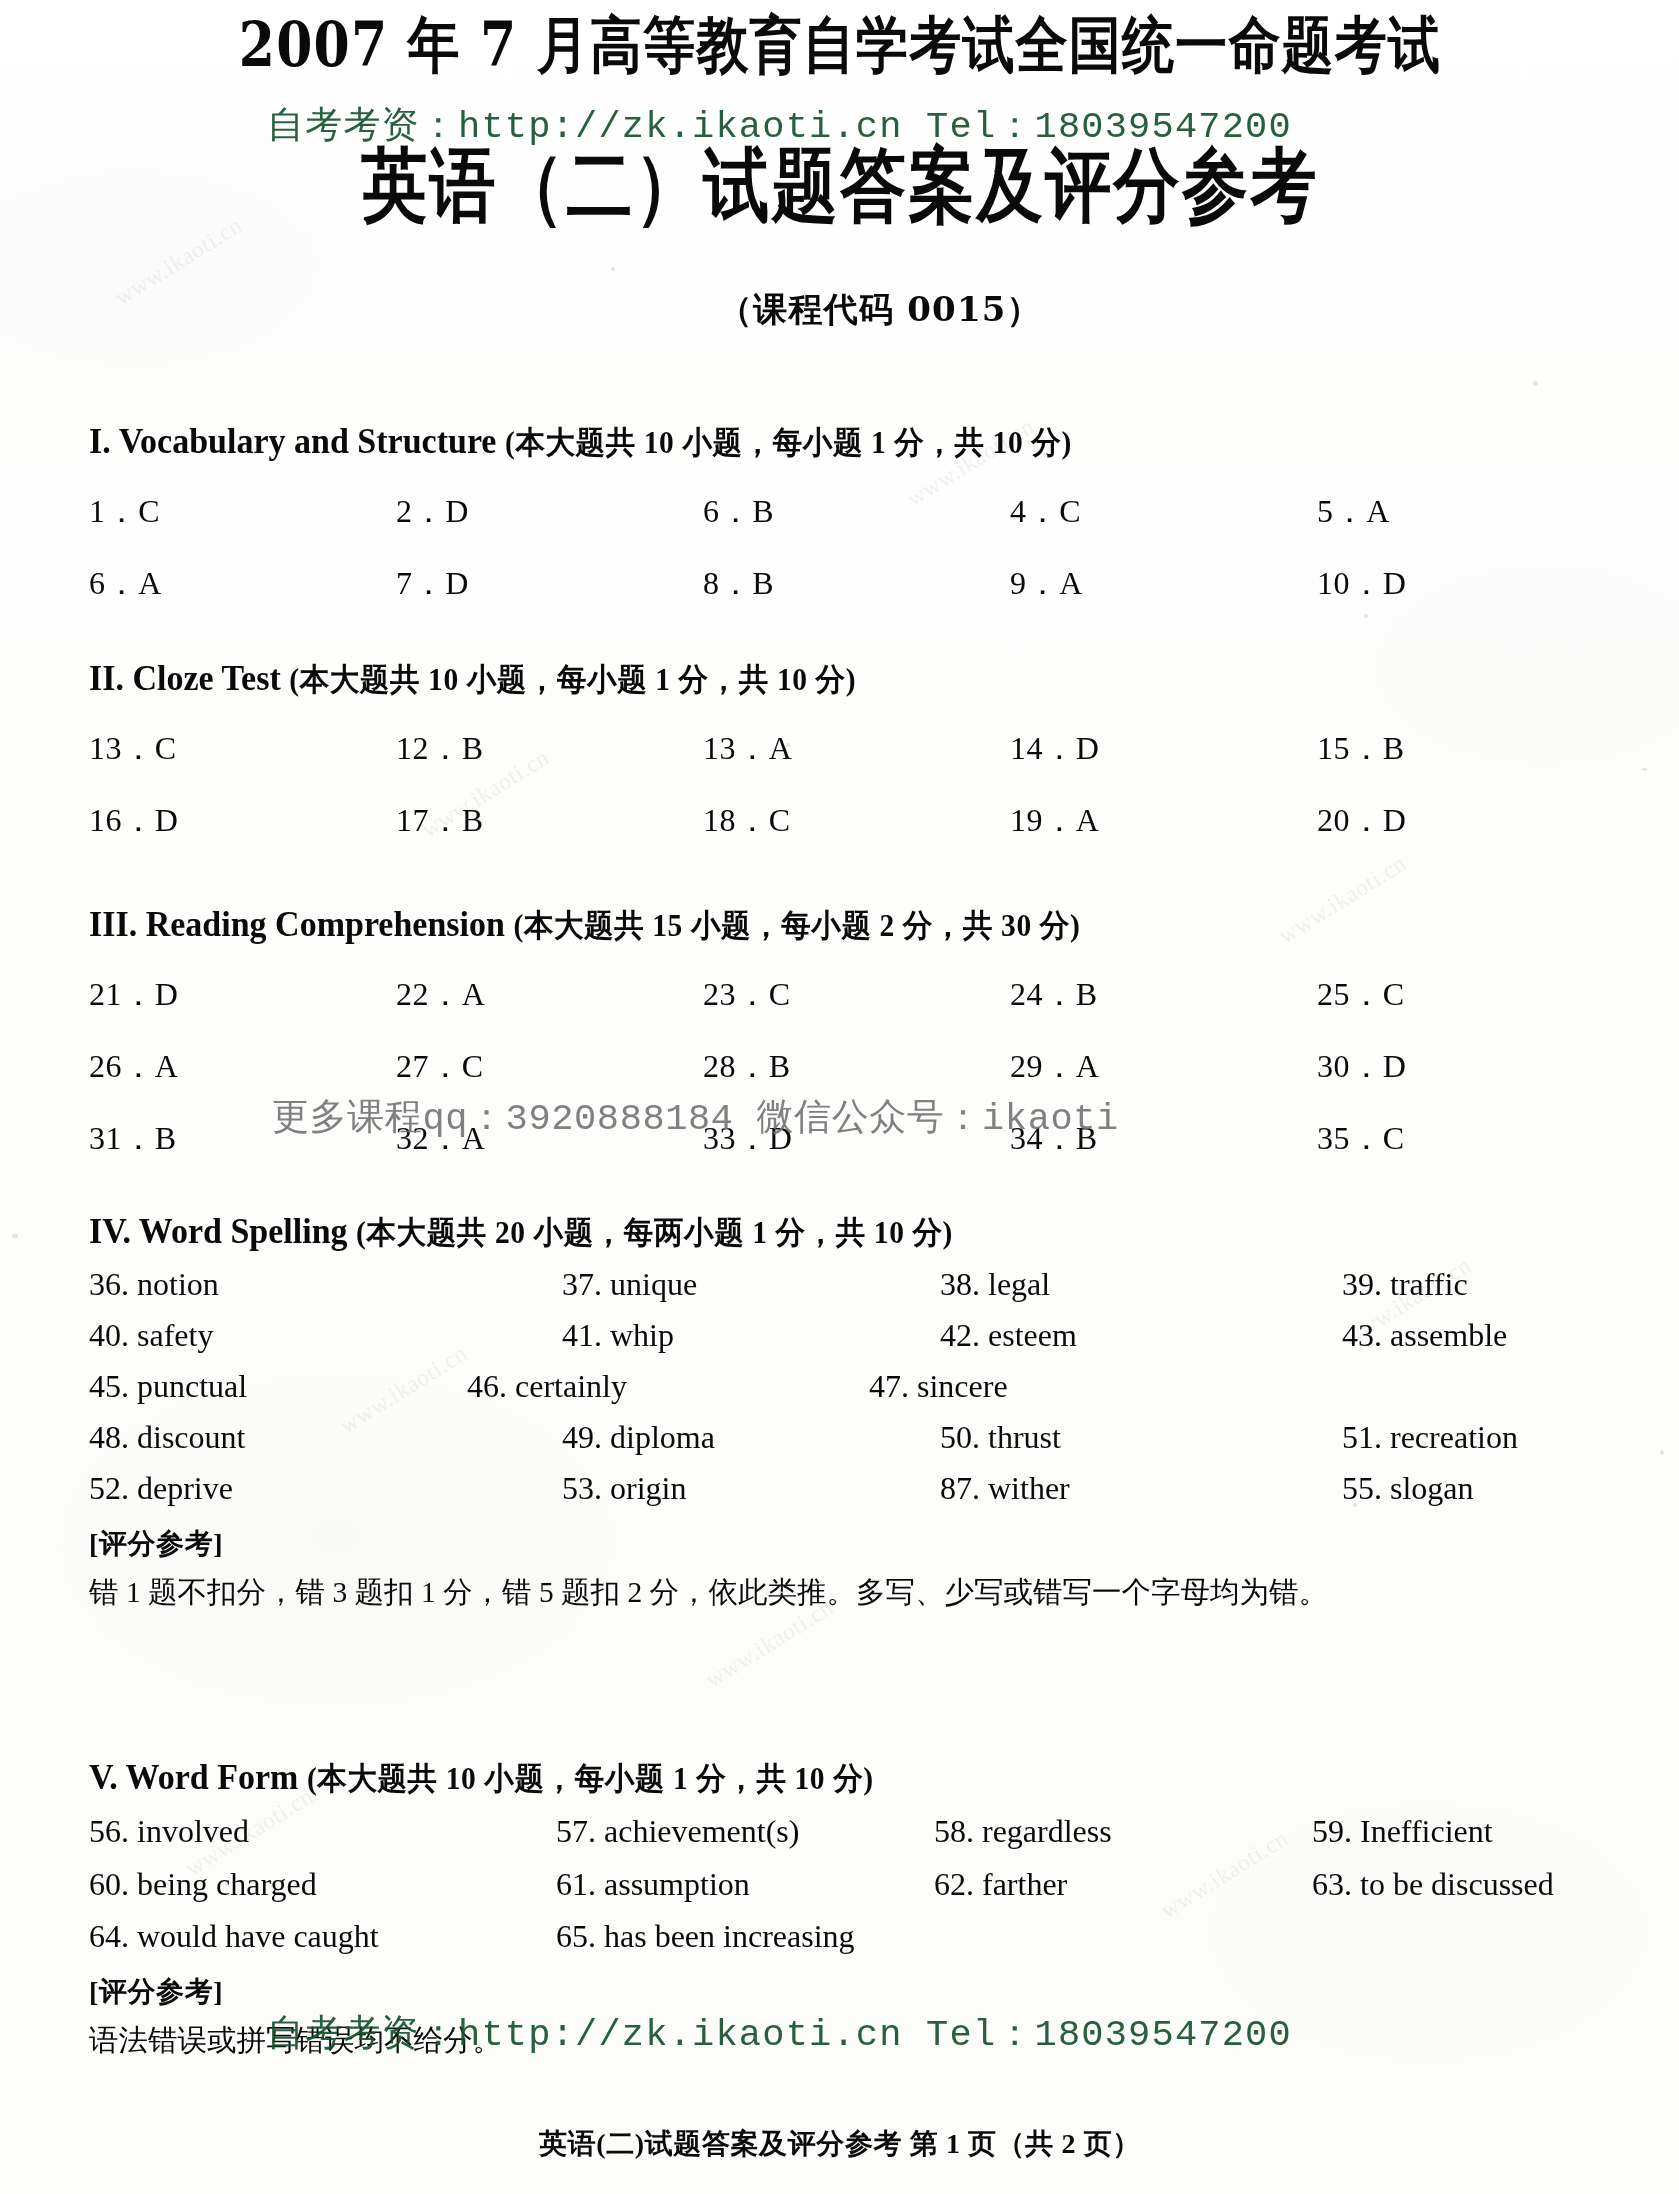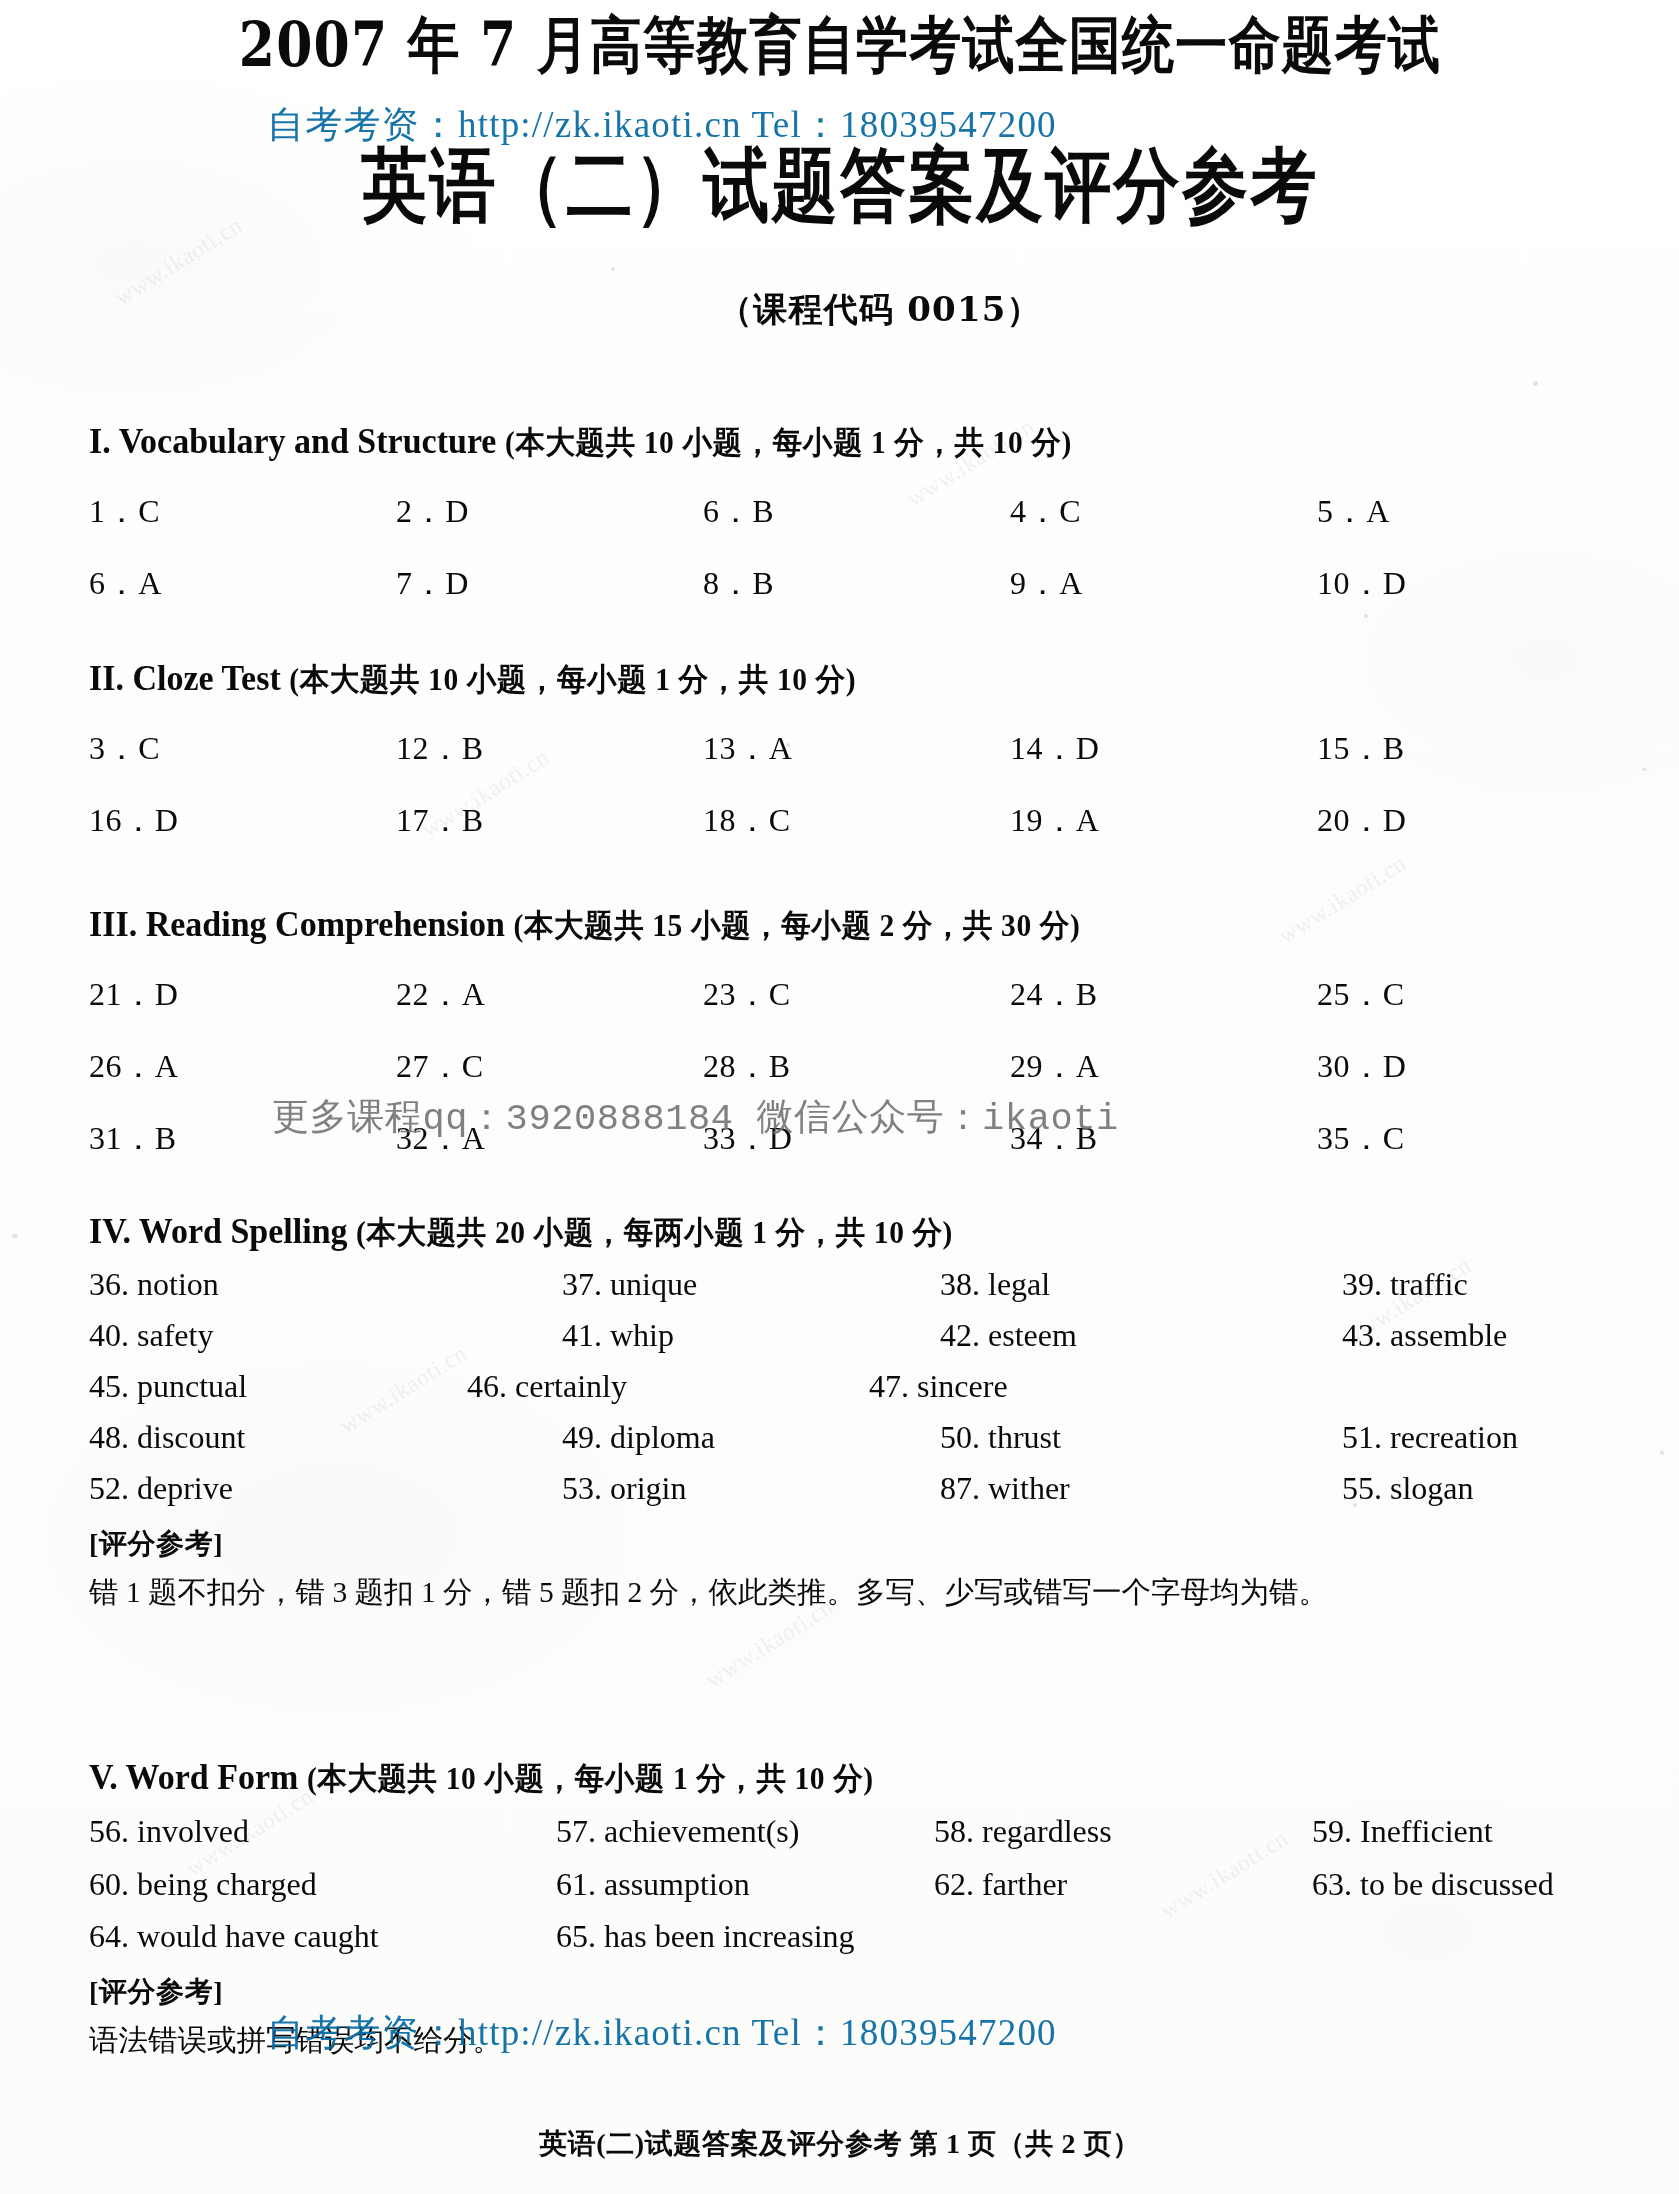--- a/index.html
+++ b/index.html
@@ -160,22 +160,22 @@
   }
 
   
   .wm {
     position: absolute;
     white-space: nowrap;
     pointer-events: none;
     z-index: 6;
   }
   .wm-teal {
-    color: #0369a1;
-    font-family: Liberation Serif, serif;
+    color: #14532d;
+    font-family: Liberation Mono, monospace;
     font-size: 37px;
     letter-spacing: 1.2px;
     opacity: 0.92;
   }
   .wm-green {
     color: #737373;
     font-family: Liberation Mono, monospace;
     font-size: 37px;
     letter-spacing: 0.6px;
     opacity: 0.90;
@@ -251,21 +251,21 @@
       </div>
     </div>
 
     <div class="section" style="top: 658px;">
       <div class="sec-head">
         <span>II.</span>
         <span>Cloze Test</span>
         <span class="cn">(本大题共 10 小题，每小题 1 分，共 10 分)</span>
       </div>
       <div class="ans-row mc">
-        <span class="cell">3．C</span>
+        <span class="cell">13．C</span>
         <span class="cell">12．B</span>
         <span class="cell">13．A</span>
         <span class="cell">14．D</span>
         <span class="cell">15．B</span>
       </div>
       <div class="ans-row mc">
         <span class="cell">16．D</span>
         <span class="cell">17．B</span>
         <span class="cell">18．C</span>
         <span class="cell">19．A</span>

